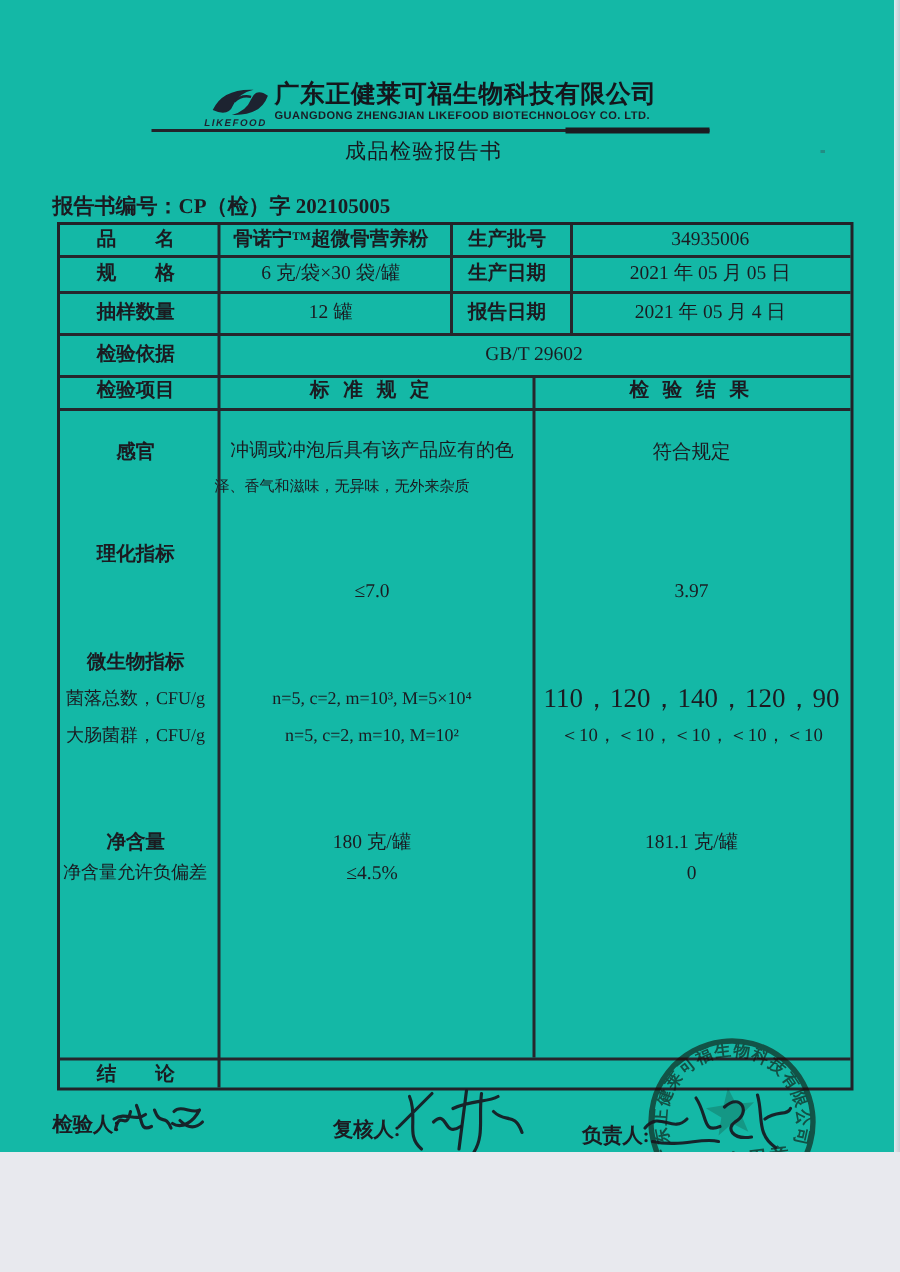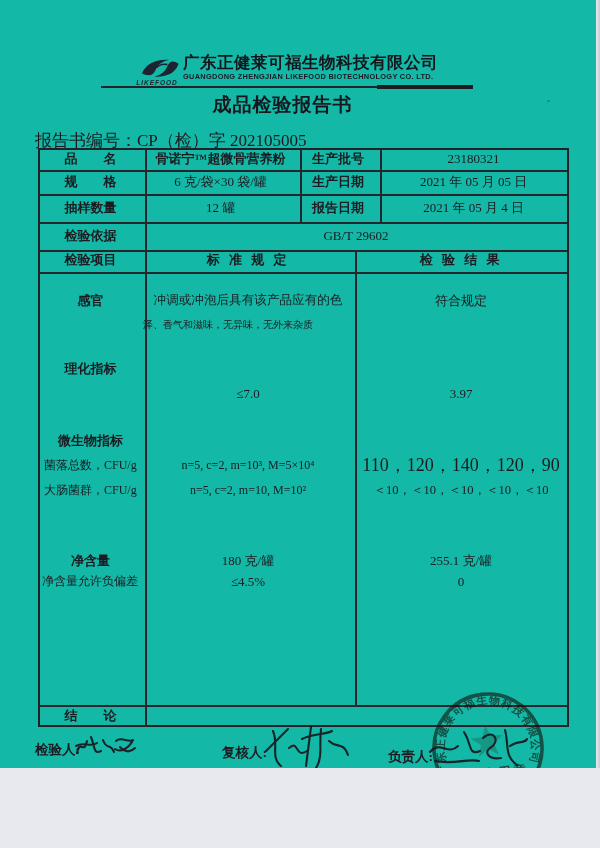--- a/index.html
+++ b/index.html
@@ -16,22 +16,22 @@
     font-size:6.5px;font-weight:bold;font-style:italic;letter-spacing:1px;color:#1d2330;}
   .company-cn{position:absolute;left:183px;top:52px;width:260px;
     font-family:"Liberation Sans","DejaVu Sans",sans-serif;
     font-size:16.5px;font-weight:bold;letter-spacing:.5px;color:#14161c;white-space:nowrap;}
   .company-en{position:absolute;left:183px;top:72px;width:300px;
     font-family:"Liberation Sans","DejaVu Sans",sans-serif;
     font-size:7.4px;font-weight:bold;letter-spacing:.3px;color:#191c24;white-space:nowrap;}
   .head-rule{position:absolute;left:101px;top:86px;width:372px;height:2.4px;background:#23232a;}
   .head-rule-thick{position:absolute;left:377px;top:85px;width:96px;height:4px;background:#1b1b20;}
   .doc-title{position:absolute;left:170px;top:92px;width:225px;text-align:center;
-    font-size:19px;font-weight:bold;letter-spacing:1px;color:#17171d;}
-  .report-no{position:absolute;left:35px;top:129px;font-size:17px;font-weight:400;color:#1b1b21;white-space:nowrap;}
+    font-size:14px;font-weight:normal;letter-spacing:1px;color:#17171d;}
+  .report-no{position:absolute;left:35px;top:129px;font-size:14px;font-weight:700;color:#1b1b21;white-space:nowrap;}
   
   .tbl{position:absolute;left:38px;top:148px;width:531px;height:579px;border:2px solid #222228;box-sizing:border-box;}
   .hline{position:absolute;left:0;width:100%;height:1.5px;background:#26262c;}
   .vline{position:absolute;width:1.5px;background:#26262c;}
   
   .cell{position:absolute;display:flex;align-items:center;justify-content:center;
     font-size:13px;color:#1b1b21;white-space:nowrap;line-height:1;}
   .cell.left{justify-content:flex-start;}
   .bold{font-weight:bold;text-align:center;}
   .small{font-size:12px;}
@@ -78,21 +78,21 @@
     <div class="hline" style="top:555px"></div>
     <div class="vline" style="left:105px;top:0;height:575px"></div>
     <div class="vline" style="left:260px;top:0;height:72px"></div>
     <div class="vline" style="left:340px;top:0;height:72px"></div>
     <div class="vline" style="left:315px;top:100px;height:455px"></div>
   </div>
 
   <div class="cell bold" style="left:38px;top:147px;width:105px;height:22px">品　　名</div>
   <div class="cell bold" style="left:143px;top:147px;width:155px;height:22px">骨诺宁™超微骨营养粉</div>
   <div class="cell bold" style="left:298px;top:147px;width:80px;height:22px">生产批号</div>
-  <div class="cell" style="left:378px;top:147px;width:191px;height:22px">23180321</div>
+  <div class="cell" style="left:378px;top:147px;width:191px;height:22px">34935006</div>
 
   <div class="cell bold" style="left:38px;top:169px;width:105px;height:24px">规　　格</div>
   <div class="cell" style="left:143px;top:169px;width:155px;height:24px">6 克/袋×30 袋/罐</div>
   <div class="cell bold" style="left:298px;top:169px;width:80px;height:24px">生产日期</div>
   <div class="cell" style="left:378px;top:169px;width:191px;height:24px">2021 年 05 月 05 日</div>
 
   <div class="cell bold" style="left:38px;top:194px;width:105px;height:26px">抽样数量</div>
   <div class="cell" style="left:143px;top:194px;width:155px;height:26px">12 罐</div>
   <div class="cell bold" style="left:298px;top:194px;width:80px;height:26px">报告日期</div>
   <div class="cell" style="left:378px;top:194px;width:191px;height:26px">2021 年 05 月 4 日</div>
@@ -116,21 +116,21 @@
   <div class="cell bold" style="left:38px;top:429px;width:105px;height:22px">微生物指标</div>
   <div class="cell left small" style="left:44px;top:454px;width:100px;height:22px">菌落总数，CFU/g</div>
   <div class="cell small" style="left:143px;top:454px;width:210px;height:22px">n=5, c=2, m=10³, M=5×10⁴</div>
   <div class="cell" style="left:353px;top:454px;width:216px;height:22px;font-size:18px">110，120，140，120，90</div>
   <div class="cell left small" style="left:44px;top:479px;width:100px;height:22px">大肠菌群，CFU/g</div>
   <div class="cell small" style="left:143px;top:479px;width:210px;height:22px">n=5, c=2, m=10, M=10²</div>
   <div class="cell" style="left:353px;top:479px;width:216px;height:22px;font-size:12.5px">＜10，＜10，＜10，＜10，＜10</div>
 
   <div class="cell bold" style="left:38px;top:549px;width:105px;height:22px">净含量</div>
   <div class="cell" style="left:143px;top:549px;width:210px;height:22px">180 克/罐</div>
-  <div class="cell" style="left:353px;top:549px;width:216px;height:22px">255.1 克/罐</div>
+  <div class="cell" style="left:353px;top:549px;width:216px;height:22px">181.1 克/罐</div>
   <div class="cell left" style="left:42px;top:570px;width:102px;height:22px;font-size:12px">净含量允许负偏差</div>
   <div class="cell" style="left:143px;top:570px;width:210px;height:22px">≤4.5%</div>
   <div class="cell" style="left:353px;top:570px;width:216px;height:22px">0</div>
 
   <div class="cell bold" style="left:38px;top:704px;width:105px;height:22px">结　　论</div>
 
   <div class="sig-label" style="left:35px;top:741px">检验人:</div>
   <svg class="sig" style="left:72px;top:731px" width="66" height="30" viewBox="0 0 66 30">
     <path d="M5 22 C8 8 12 24 15 10 M4 15 C12 10 18 17 25 12 M19 6 C23 15 21 24 29 20"></path>
     <path d="M31 9 C35 20 38 11 42 21 M44 10 C49 5 56 12 61 9 C57 17 49 22 43 18 M48 16 C53 21 58 22 63 17"></path>

